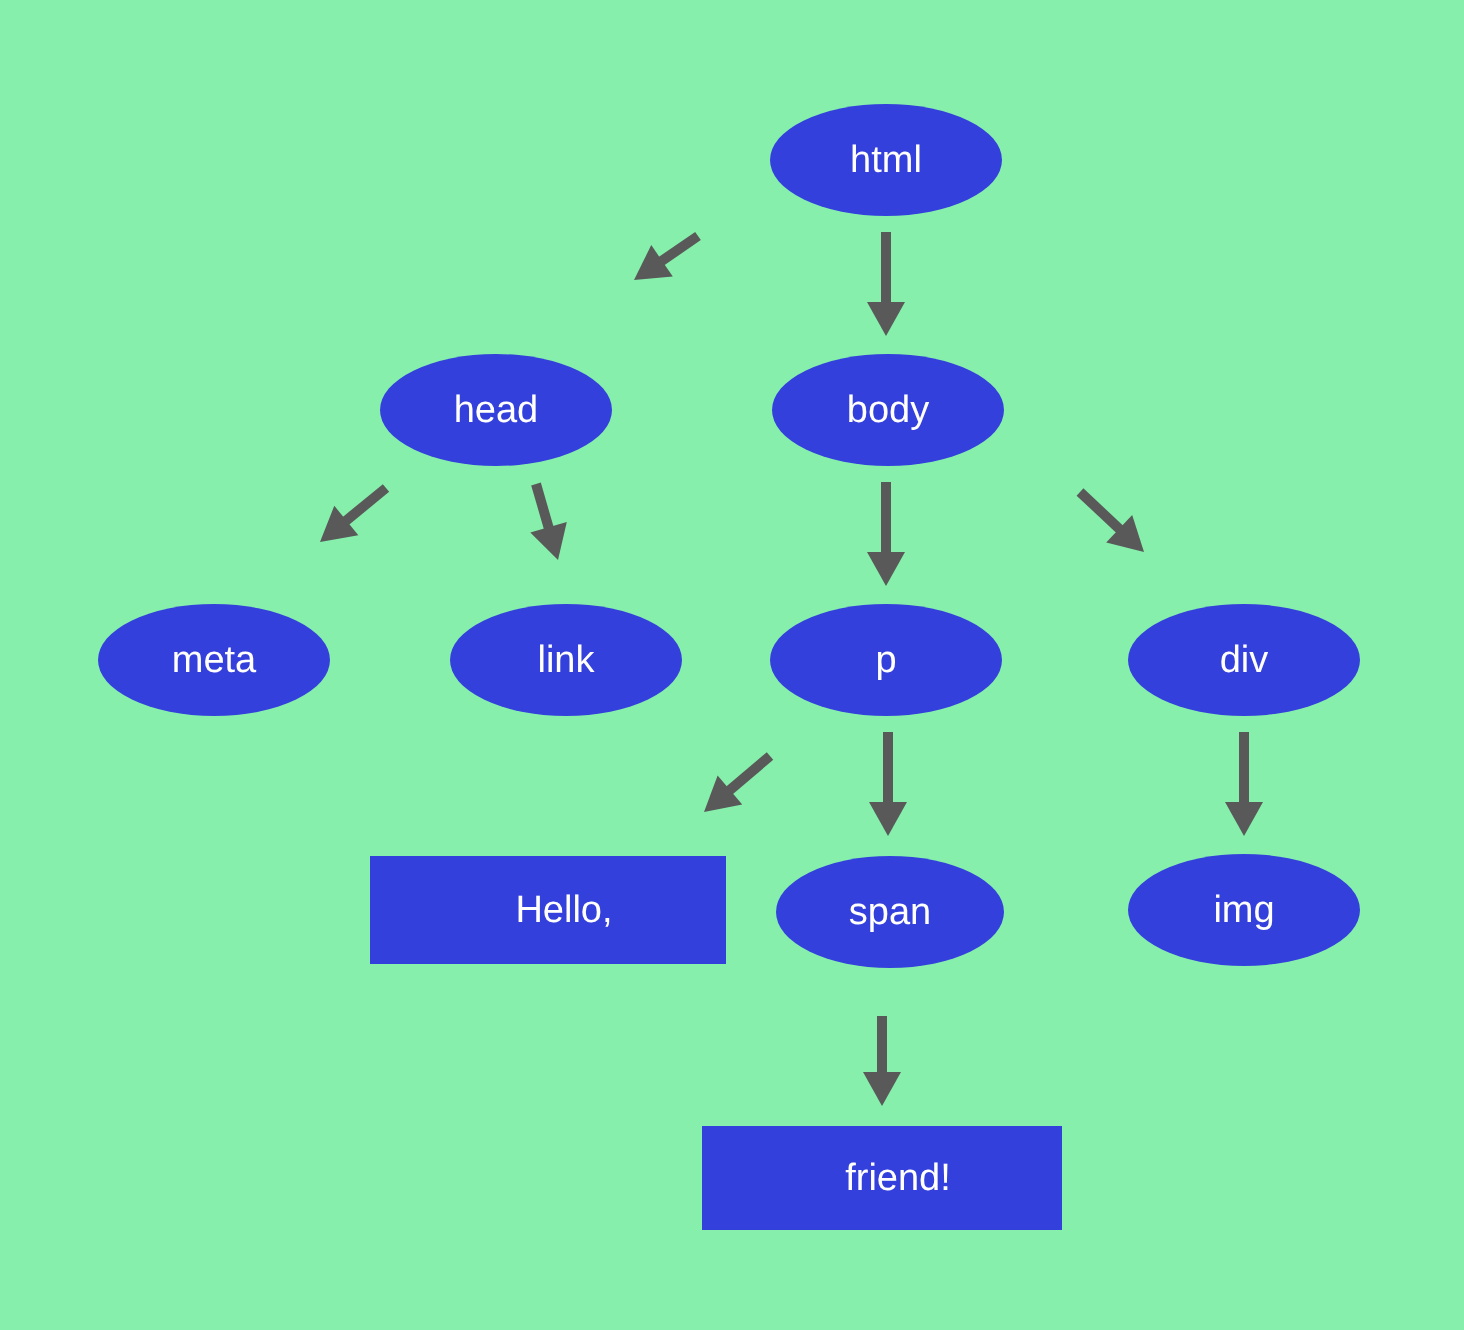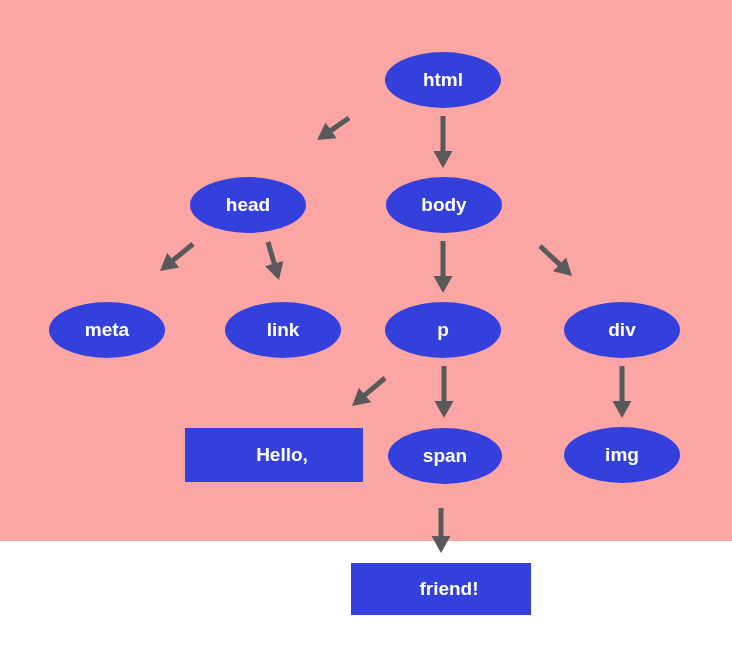--- a/index.html
+++ b/index.html
@@ -9,23 +9,22 @@
   }
   body {
     width: 732px;
     height: 665px;
     font-family: "Liberation Sans", sans-serif;
     overflow: hidden;
   }
   #diagram-root {
     position: relative;
     width: 732px;
-    height: 541px;
-    background: #fca5a5;
-    font-weight: bold;
+    height: 665px;
+    background: #86efac;
   }
   svg#dom-tree {
     display: block;
     width: 732px;
     height: 665px;
   }
   .node-shape {
     fill: #3440dc;
     stroke: none;
   }

